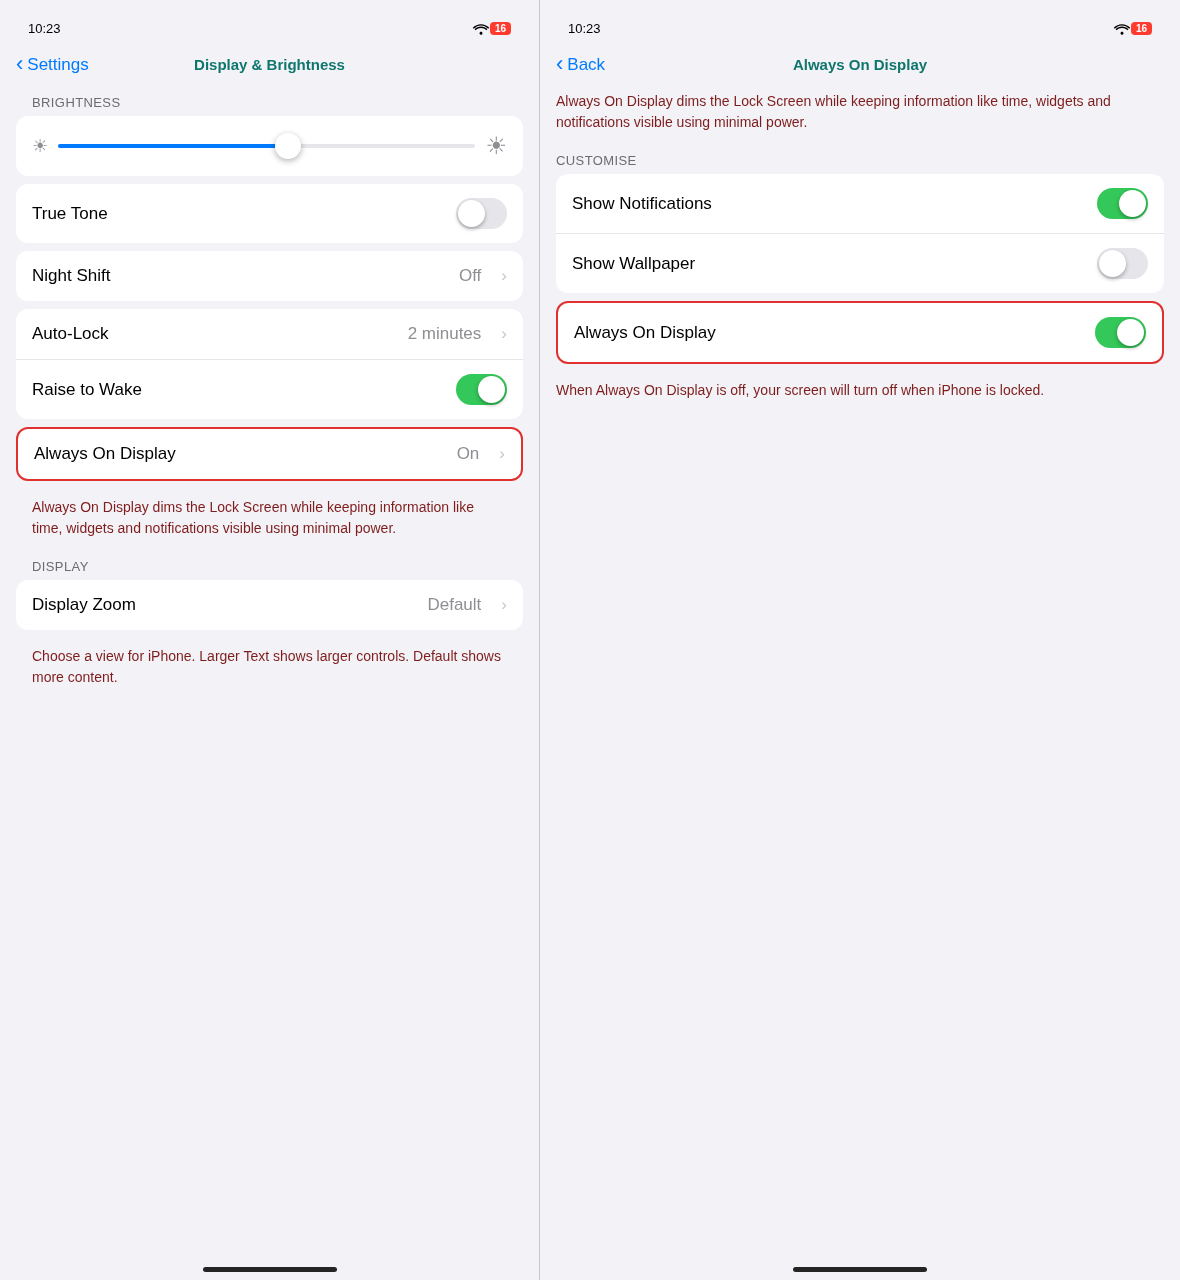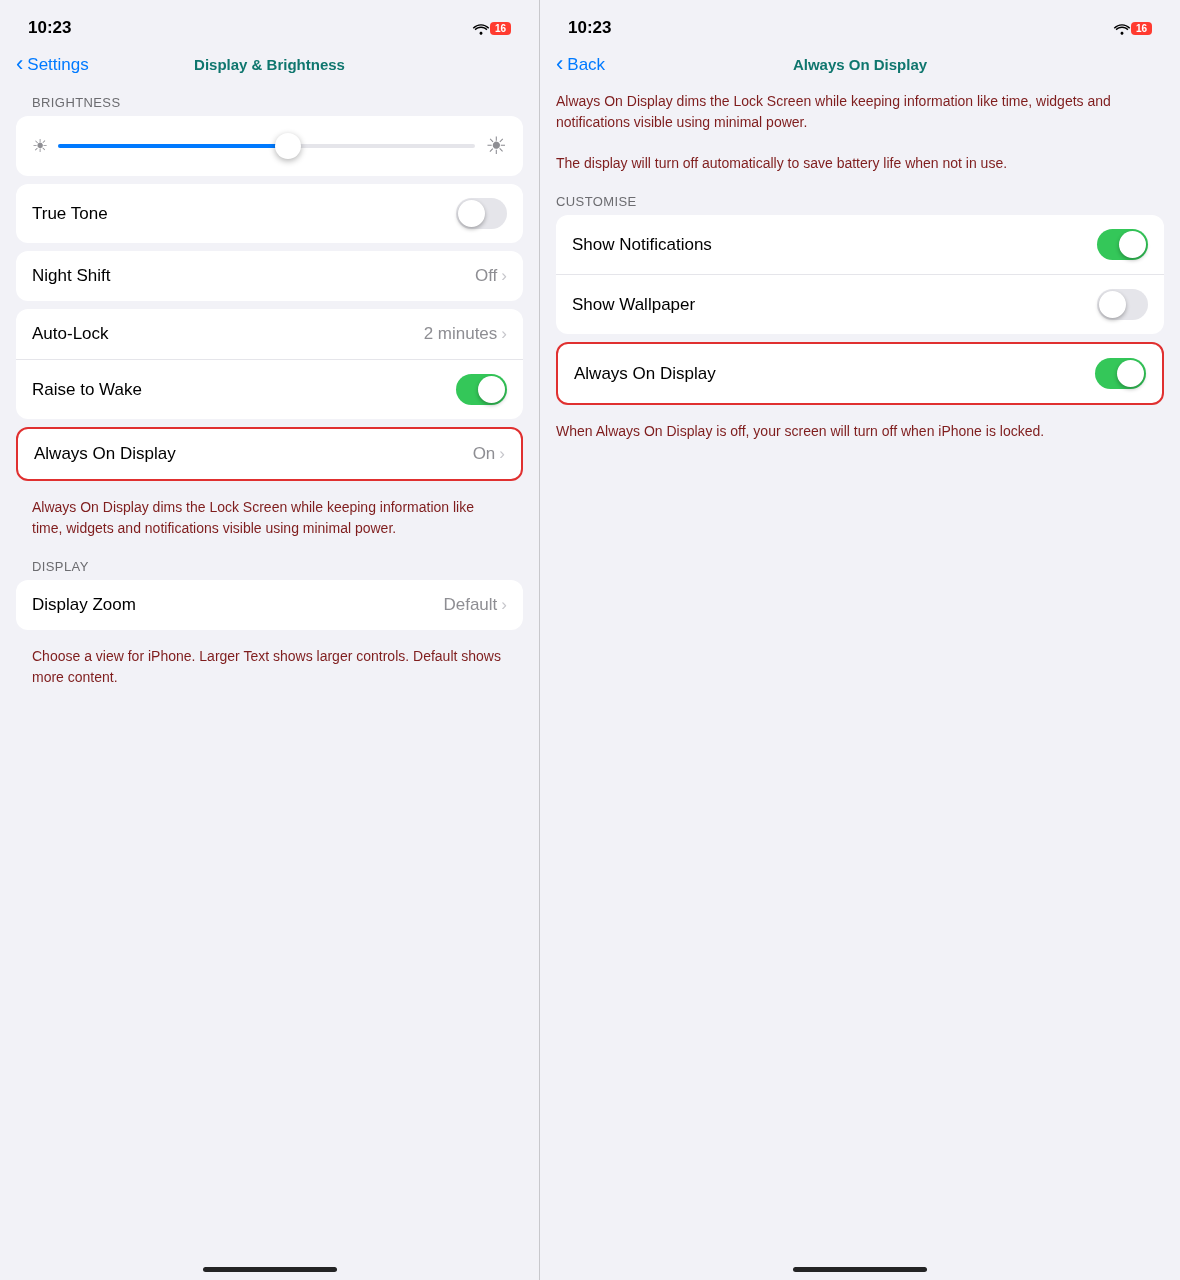--- a/index.html
+++ b/index.html
@@ -35,22 +35,22 @@
 
     
     .status-bar {
       display: flex;
       justify-content: space-between;
       align-items: center;
       padding: 14px 28px 8px;
       height: 50px;
     }
     .status-time {
-      font-size: 17px;
-      font-weight: 700;
+      font-size: 13px;
+      font-weight: 400;
       color: #000;
     }
     .status-icons {
       display: flex;
       align-items: center;
     }
     .wifi-icon {
       width: 18px;
       height: 14px;
     }
@@ -135,21 +135,21 @@
       border-top: 0.5px solid #e5e5ea;
     }
     .row-label {
       font-size: 17px;
       color: #000;
       font-weight: 400;
     }
     .row-value {
       display: flex;
       align-items: center;
-      gap: 4px;
+      gap: 20px;
       color: #8e8e93;
       font-size: 17px;
     }
     .chevron-right {
       color: #c7c7cc;
       font-size: 17px;
     }
 
     
     .toggle {
@@ -390,21 +390,20 @@
     <div class="nav-back">
       <span class="nav-back-chevron">‹</span>
       <span>Back</span>
     </div>
     <span class="nav-title">Always On Display</span>
   </div>
 
   <div class="content">
 
     <div class="desc-text" style="padding-left:0; padding-top:4px;">Always On Display dims the Lock Screen while keeping information like time, widgets and notifications visible using minimal power.</div>
-    <div class="desc-text" style="padding-left:0;">The display will turn off automatically to save battery life when not in use.</div>
 
     <div class="section-label" style="padding-left:0;">CUSTOMISE</div>
 
     <div class="card">
       <div class="card-row">
         <span class="row-label">Show Notifications</span>
         <div class="toggle on">
           <div class="toggle-knob"></div>
         </div>
       </div>

